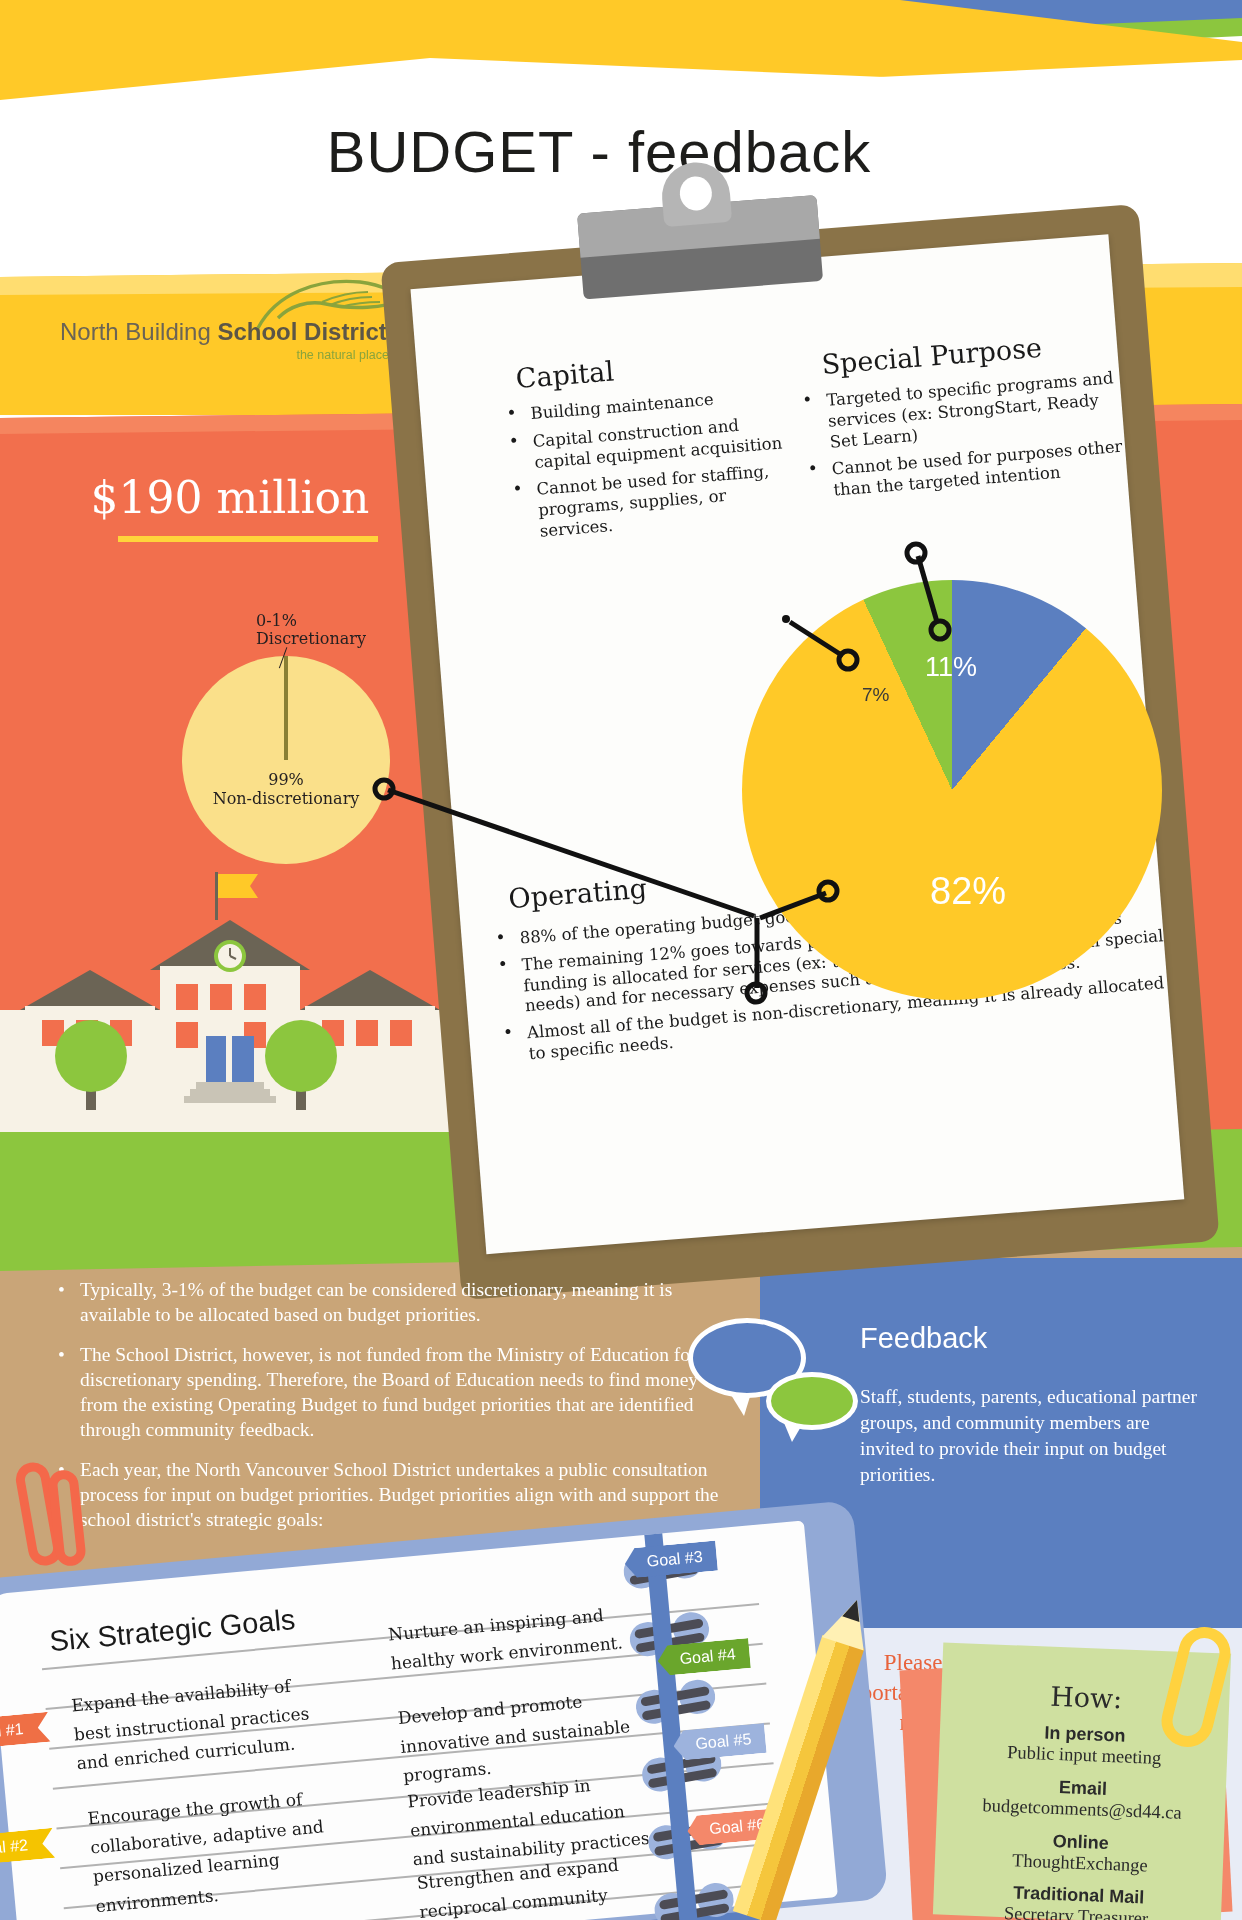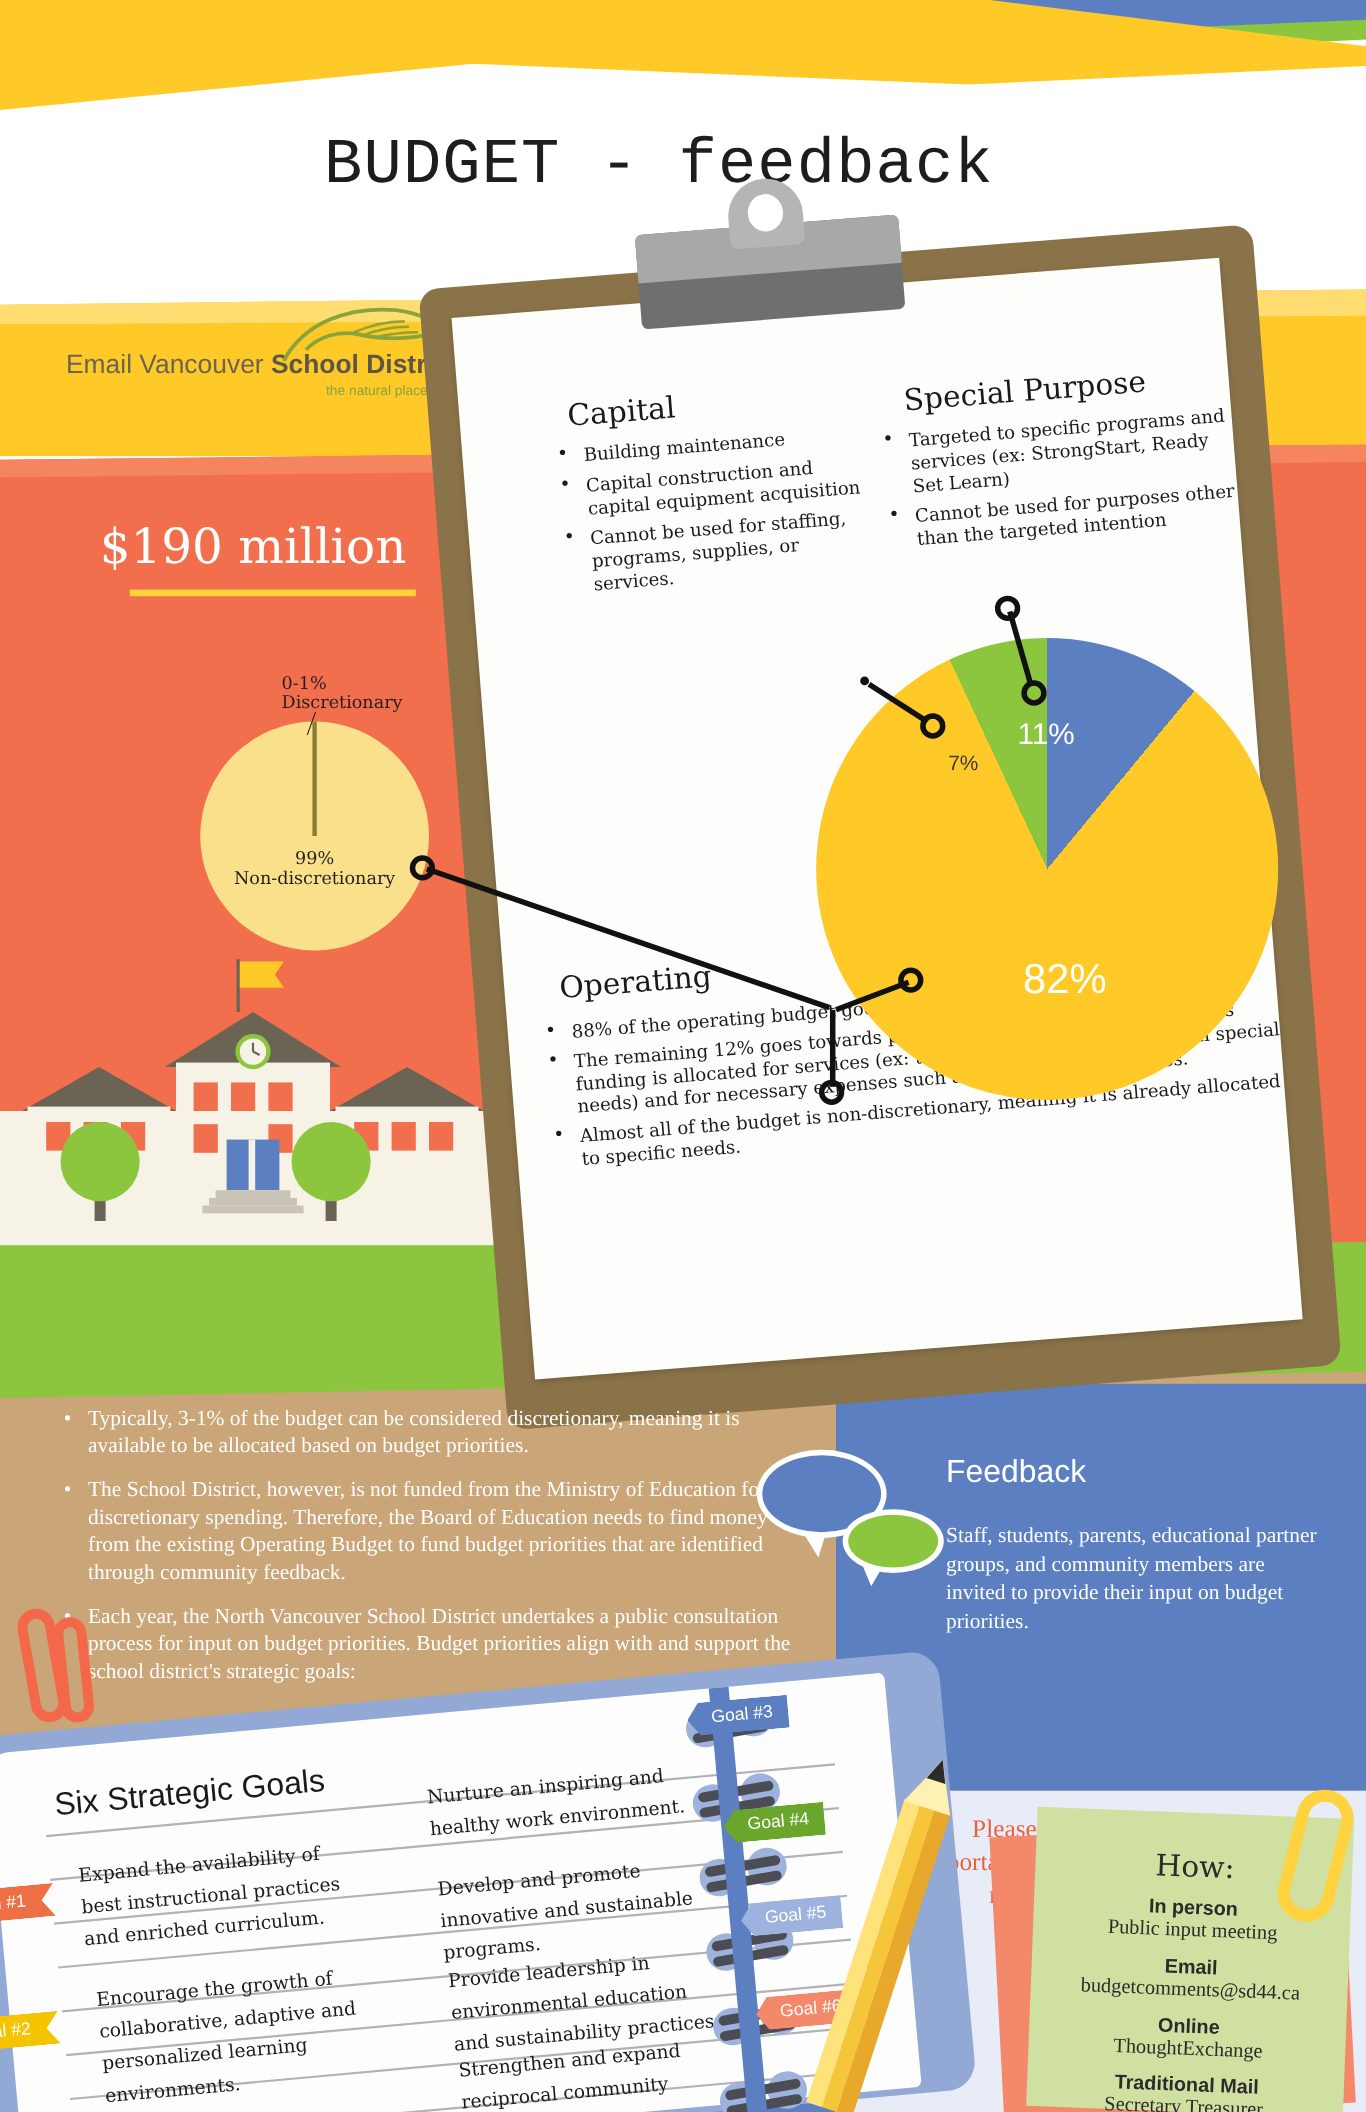--- a/index.html
+++ b/index.html
@@ -32,21 +32,21 @@
   #slash-orange-lite { top: 390px; left: 0; width: 1242px; height: 50px;
     background: #f5855f; clip-path: polygon(0 28px, 1242px 14px, 1242px 30px, 0 44px); }
   #slash-greenmid { top: 1125px; left: 0; width: 1242px; height: 150px;
     background: #8cc63e; clip-path: polygon(0 24px, 1242px 4px, 1242px 150px, 0 150px); }
   #slash-tan { top: 1245px; left: 0; width: 1242px; height: 440px;
     background: #c9a578; clip-path: polygon(0 26px, 1242px 2px, 1242px 440px, 0 440px); }
 
   
   #title {
     position: absolute; top: 118px; left: 0; width: 1198px; text-align: center;
-    font-family: Liberation Mono, monospace; font-size: 58px; color: #1d1d1b; letter-spacing: 1px;
+    font-family: Liberation Sans, sans-serif; font-size: 58px; color: #1d1d1b; letter-spacing: 1px;
   }
 
   
   #logo { position: absolute; top: 318px; left: 60px; width: 380px; }
   #logo-line1 { font-family: "Liberation Sans", sans-serif; font-size: 24px; color: #6b6455; white-space: nowrap; }
   #logo-line1 .bold { font-weight: bold; color: #5c5647; }
   #logo-tag { font-family: "Liberation Sans", sans-serif; font-size: 12.5px; color: #8aa43c; text-align: right; padding-right: 6px; margin-top: 2px;}
   #logo-leaf { position: absolute; top: -42px; left: 196px; }
 
   
@@ -223,21 +223,21 @@
 
   <div id="title">BUDGET - feedback</div>
 
   <div id="logo">
     <svg id="logo-leaf" width="150" height="54" viewBox="0 0 150 54">
       <path d="M2 52 C20 18 60 2 104 6 C128 9 142 18 148 24 C128 32 96 34 70 28 C52 24 34 30 22 42" fill="none" stroke="#8aa43c" stroke-width="3.4"></path>
       <path d="M66 26 C80 20 96 16 112 16" fill="none" stroke="#8aa43c" stroke-width="2.2"></path>
       <path d="M74 29 C86 24 100 21 116 21" fill="none" stroke="#8aa43c" stroke-width="2.2"></path>
       <path d="M84 31 C96 28 110 26 124 26" fill="none" stroke="#8aa43c" stroke-width="2.2"></path>
     </svg>
-    <div id="logo-line1"><span>Email Vancouver </span><span class="bold">School District</span></div>
+    <div id="logo-line1"><span>North Building </span><span class="bold">School District</span></div>
     <div id="logo-tag">the natural place to learn</div>
   </div>
 
   <div id="budget-amount">$190 million</div>
   <div id="budget-rule"></div>
 
   <div id="small-pie"></div>
   <div id="small-pie-slice"></div>
   <div id="lbl-disc-leader"></div>
   <div id="lbl-disc" class="pre" style="white-space: pre-line;">0-1%

